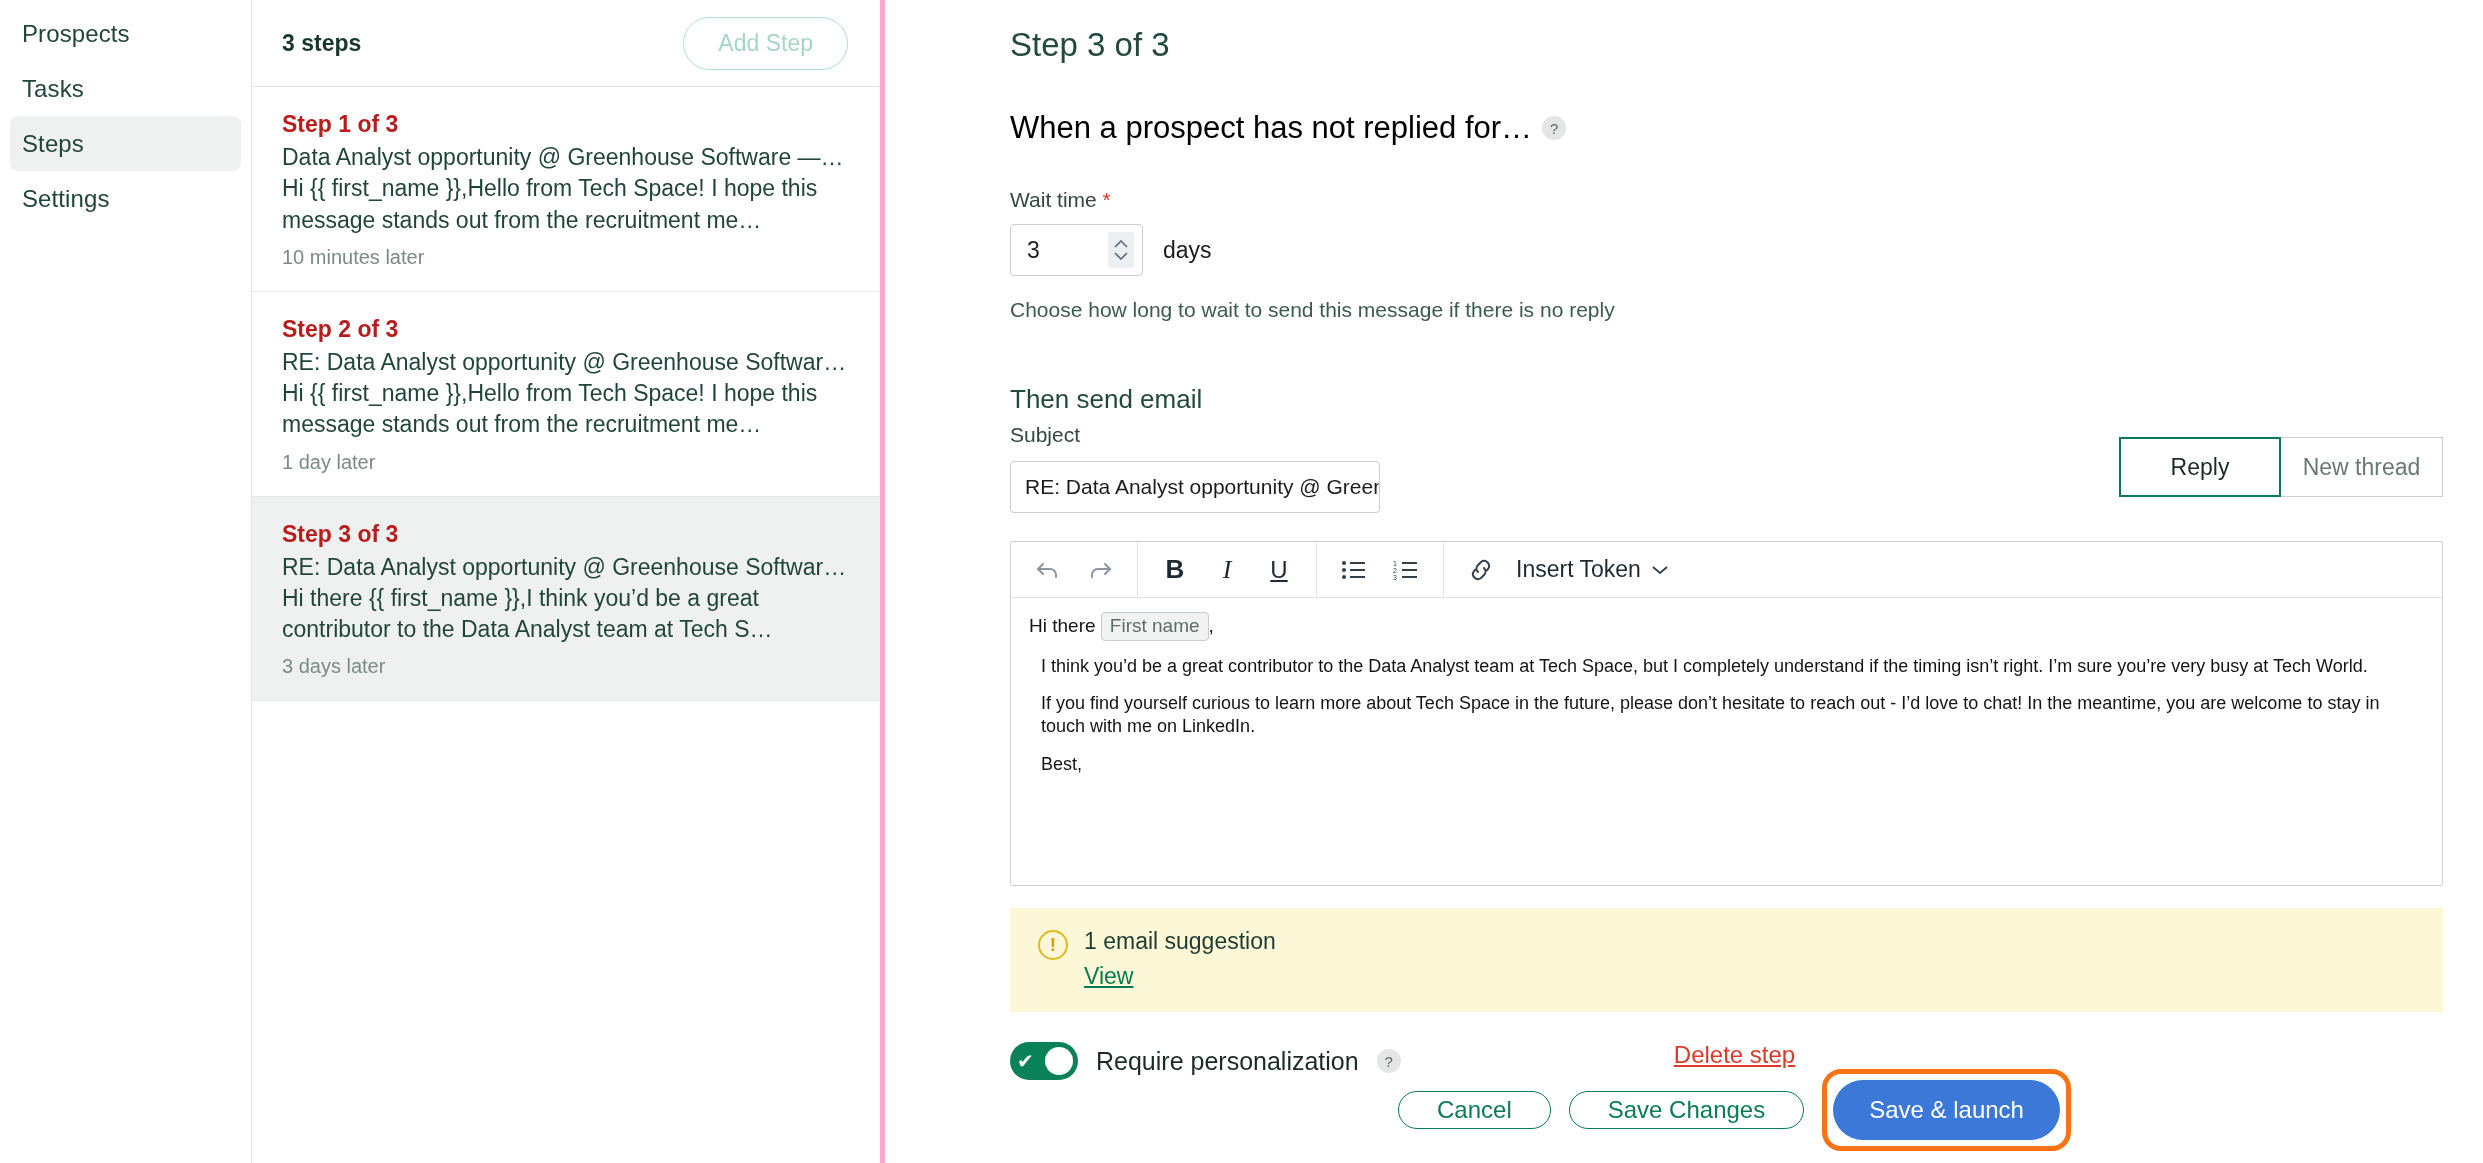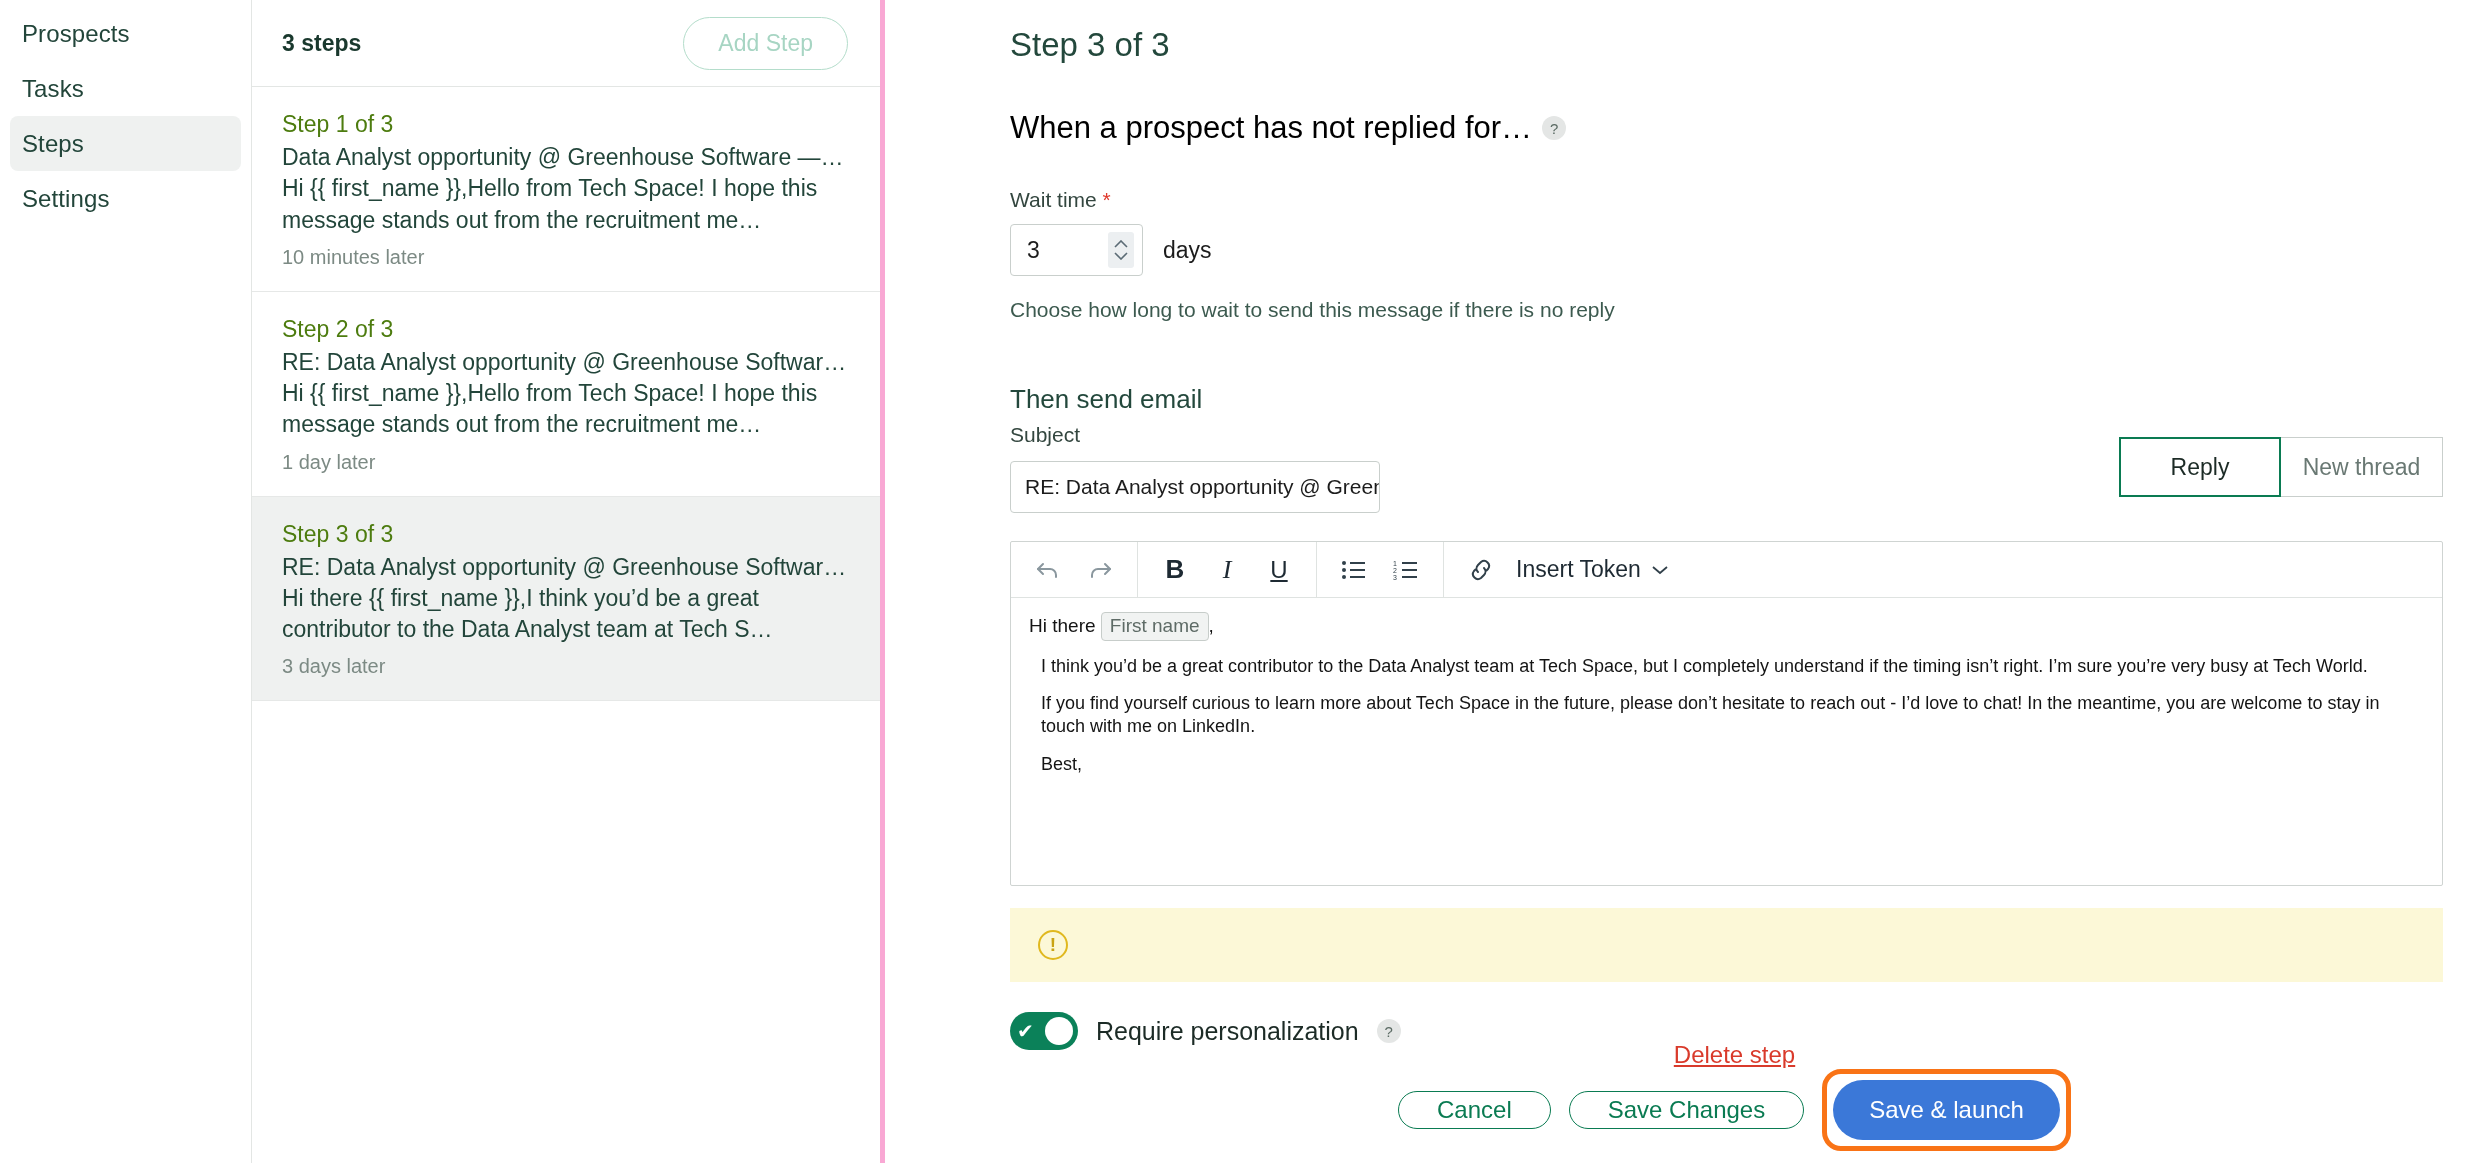--- a/index.html
+++ b/index.html
@@ -56,21 +56,21 @@
     padding: 12px 34px;
     font-family:inherit;
     cursor:pointer;
   }
   .step-card {
     padding: 24px 32px 22px 30px;
     border-bottom:1px solid #e6e8e7;
     cursor:pointer;
   }
   .step-card.selected { background:#eff1f0; }
-  .step-card .st-title { font-size:23px; font-weight:normal; color:#4d7c0f; margin-bottom:4px; }
+  .step-card .st-title { font-size:23px; font-weight:bold; color:#b91c1c; margin-bottom:4px; }
   .step-card .st-line {
     font-size:23px; color:#22453a; line-height:1.36;
     white-space:nowrap; overflow:hidden; text-overflow:ellipsis;
   }
   .step-card .st-body { font-size:23px; color:#22453a; line-height:1.36; }
   .step-card .st-when { font-size:20px; color:#7c8a84; margin-top:10px; }
 
   
   .main {
     flex:1 1 auto;
@@ -379,20 +379,24 @@
           <span>Hi there </span><span class="token-chip">First name</span><span>,</span>
         </div>
         <p class="ed-p">I think you’d be a great contributor to the Data Analyst team at Tech Space, but I completely understand if the timing isn’t right. I’m sure you’re very busy at Tech World.</p>
         <p class="ed-p">If you find yourself curious to learn more about Tech Space in the future, please don’t hesitate to reach out - I’d love to chat! In the meantime, you are welcome to stay in touch with me on LinkedIn.</p>
         <p class="ed-p">Best,</p>
       </div>
     </div>
 
     <div class="suggest">
       <span class="warn-icon">!</span>
+      <div>
+        <div class="sug-title">1 email suggestion</div>
+        <span class="sug-link">View</span>
+      </div>
     </div>
 
     <div class="toggle-row">
       <span class="toggle">
         <span class="chk">✔</span>
         <span class="knob"></span>
       </span>
       <span class="toggle-label">Require personalization</span>
       <span class="help-dot">?</span>
     </div>

